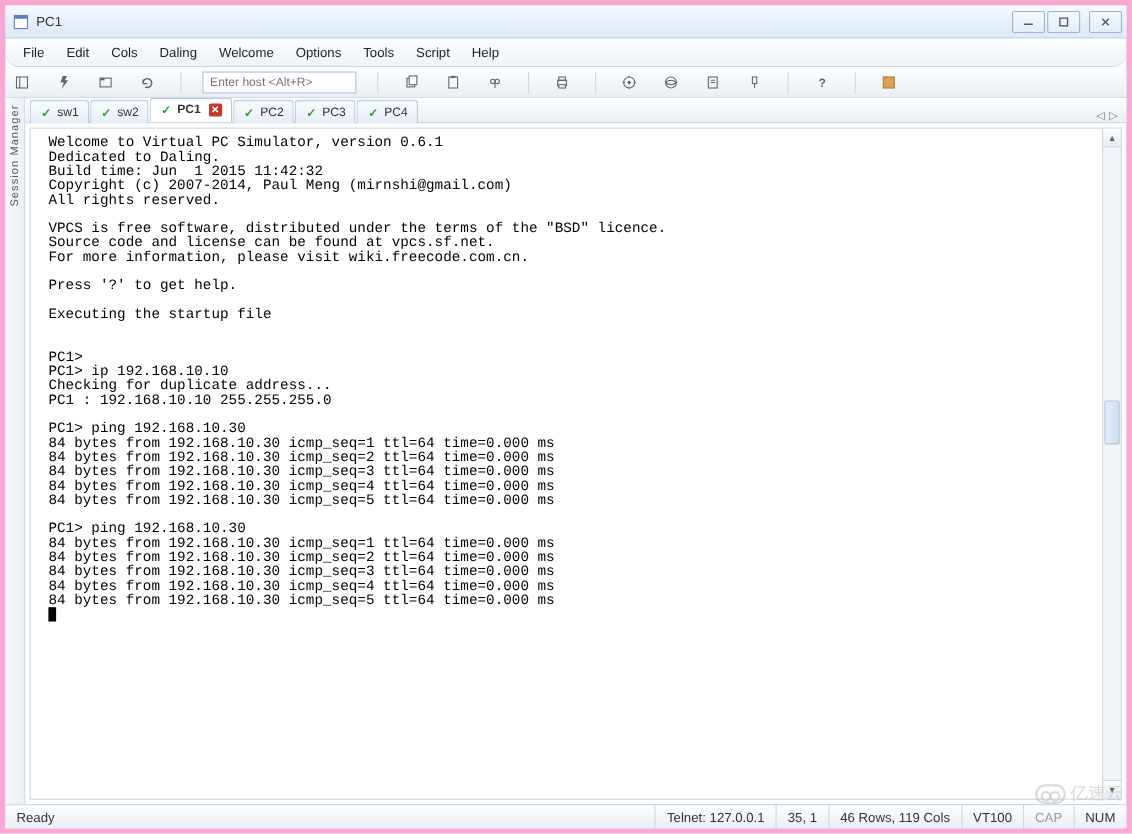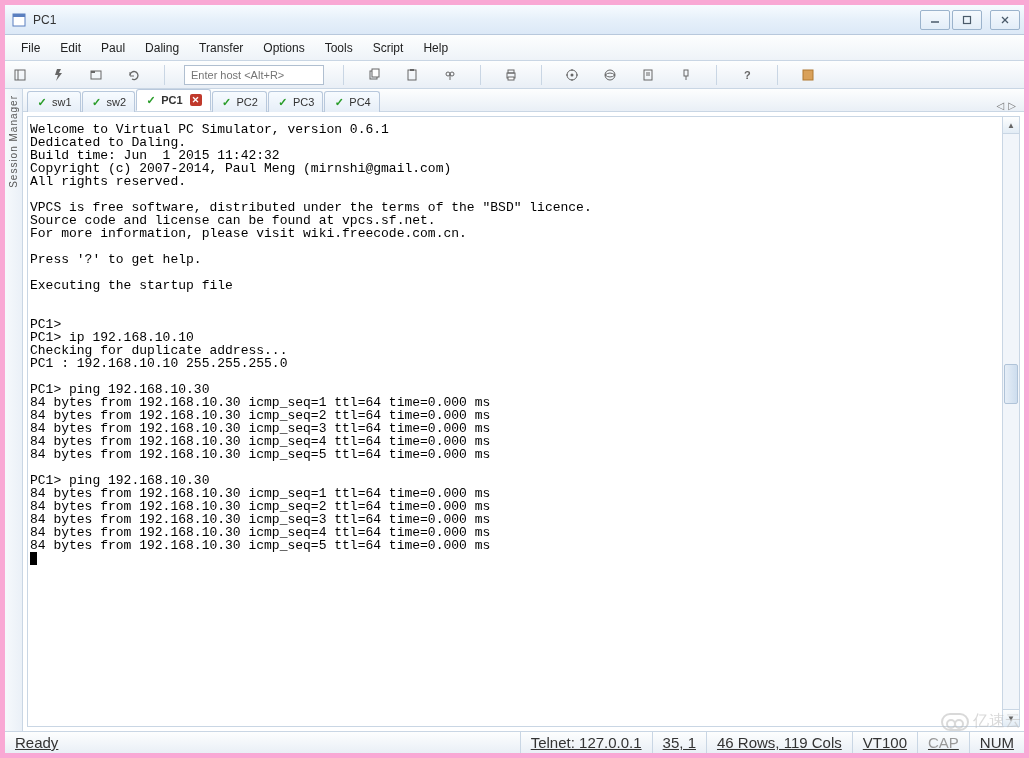--- a/index.html
+++ b/index.html
@@ -48,20 +48,21 @@
   margin-left: 2px;
   border-radius: 2px;
 }
 .win-btn.close { margin-left: 8px; }
 .menubar {
   height: 26px;
   background: linear-gradient(to bottom, #fdfefe, #eef3f8);
   border-bottom: 1px solid #c9d6e4;
   display: flex; align-items: center;
   padding: 0 6px;
+  border-radius: 13px;
 }
 .menu-item {
   padding: 3px 10px;
   color: #222;
   font-size: 12px;
   cursor: default;
 }
 .toolbar {
   height: 28px;
   background: linear-gradient(to bottom, #fdfefe, #e9eff6);
@@ -177,21 +178,21 @@
   min-height: 0;
   border-top: none;
 }
 .terminal {
   flex: 1;
   background: #fff;
   color: #000;
   font-family: "Courier New", monospace;
   font-size: 13px;
   line-height: 1.0;
-  padding: 6px 4px 4px 2px;
+  padding: 6px 4px 4px 16px;
   border: 1px solid #c9d6e4;
   margin: 4px 0 4px 4px;
   white-space: pre;
   overflow: hidden;
   position: relative;
 }
 .cursor-block {
   display: inline-block;
   width: 7px; height: 13px;
   background: #000;
@@ -223,23 +224,22 @@
   background: linear-gradient(to right, #e6eef7, #cdddee);
   border: 1px solid #b0c3d8;
   border-radius: 2px;
 }
 .statusbar {
   height: 22px;
   background: linear-gradient(to bottom, #fdfefe, #e9eff6);
   border-top: 1px solid #c9d6e4;
   display: flex;
   align-items: center;
-  font-size: 15px;
+  font-size: 12px;
   color: #333;
-  text-decoration: underline;
 }
 .status-cell {
   padding: 0 10px;
   border-right: 1px solid #c9d6e4;
   height: 100%;
   display: flex; align-items: center;
 }
 .status-cell.first { flex: 1; border-right: 1px solid #c9d6e4; }
 .status-cell.dim { color: #999; }
 .watermark {
@@ -298,23 +298,23 @@
             <line x1="2" y1="2" x2="8" y2="8" stroke="#4a5a6a" stroke-width="1.3"></line>
             <line x1="8" y1="2" x2="2" y2="8" stroke="#4a5a6a" stroke-width="1.3"></line>
           </svg>
         </div>
     </div>
   </div>
 
   <div class="menubar">
     <span class="menu-item">File</span>
     <span class="menu-item">Edit</span>
-    <span class="menu-item">Paul</span>
+    <span class="menu-item">Cols</span>
     <span class="menu-item">Daling</span>
-    <span class="menu-item">Transfer</span>
+    <span class="menu-item">Welcome</span>
     <span class="menu-item">Options</span>
     <span class="menu-item">Tools</span>
     <span class="menu-item">Script</span>
     <span class="menu-item">Help</span>
   </div>
 
   <div class="toolbar">
     <div class="tb-btn">
         <svg width="14" height="14">
           <rect x="2" y="2" width="10" height="10" fill="none" stroke="#666"></rect>

